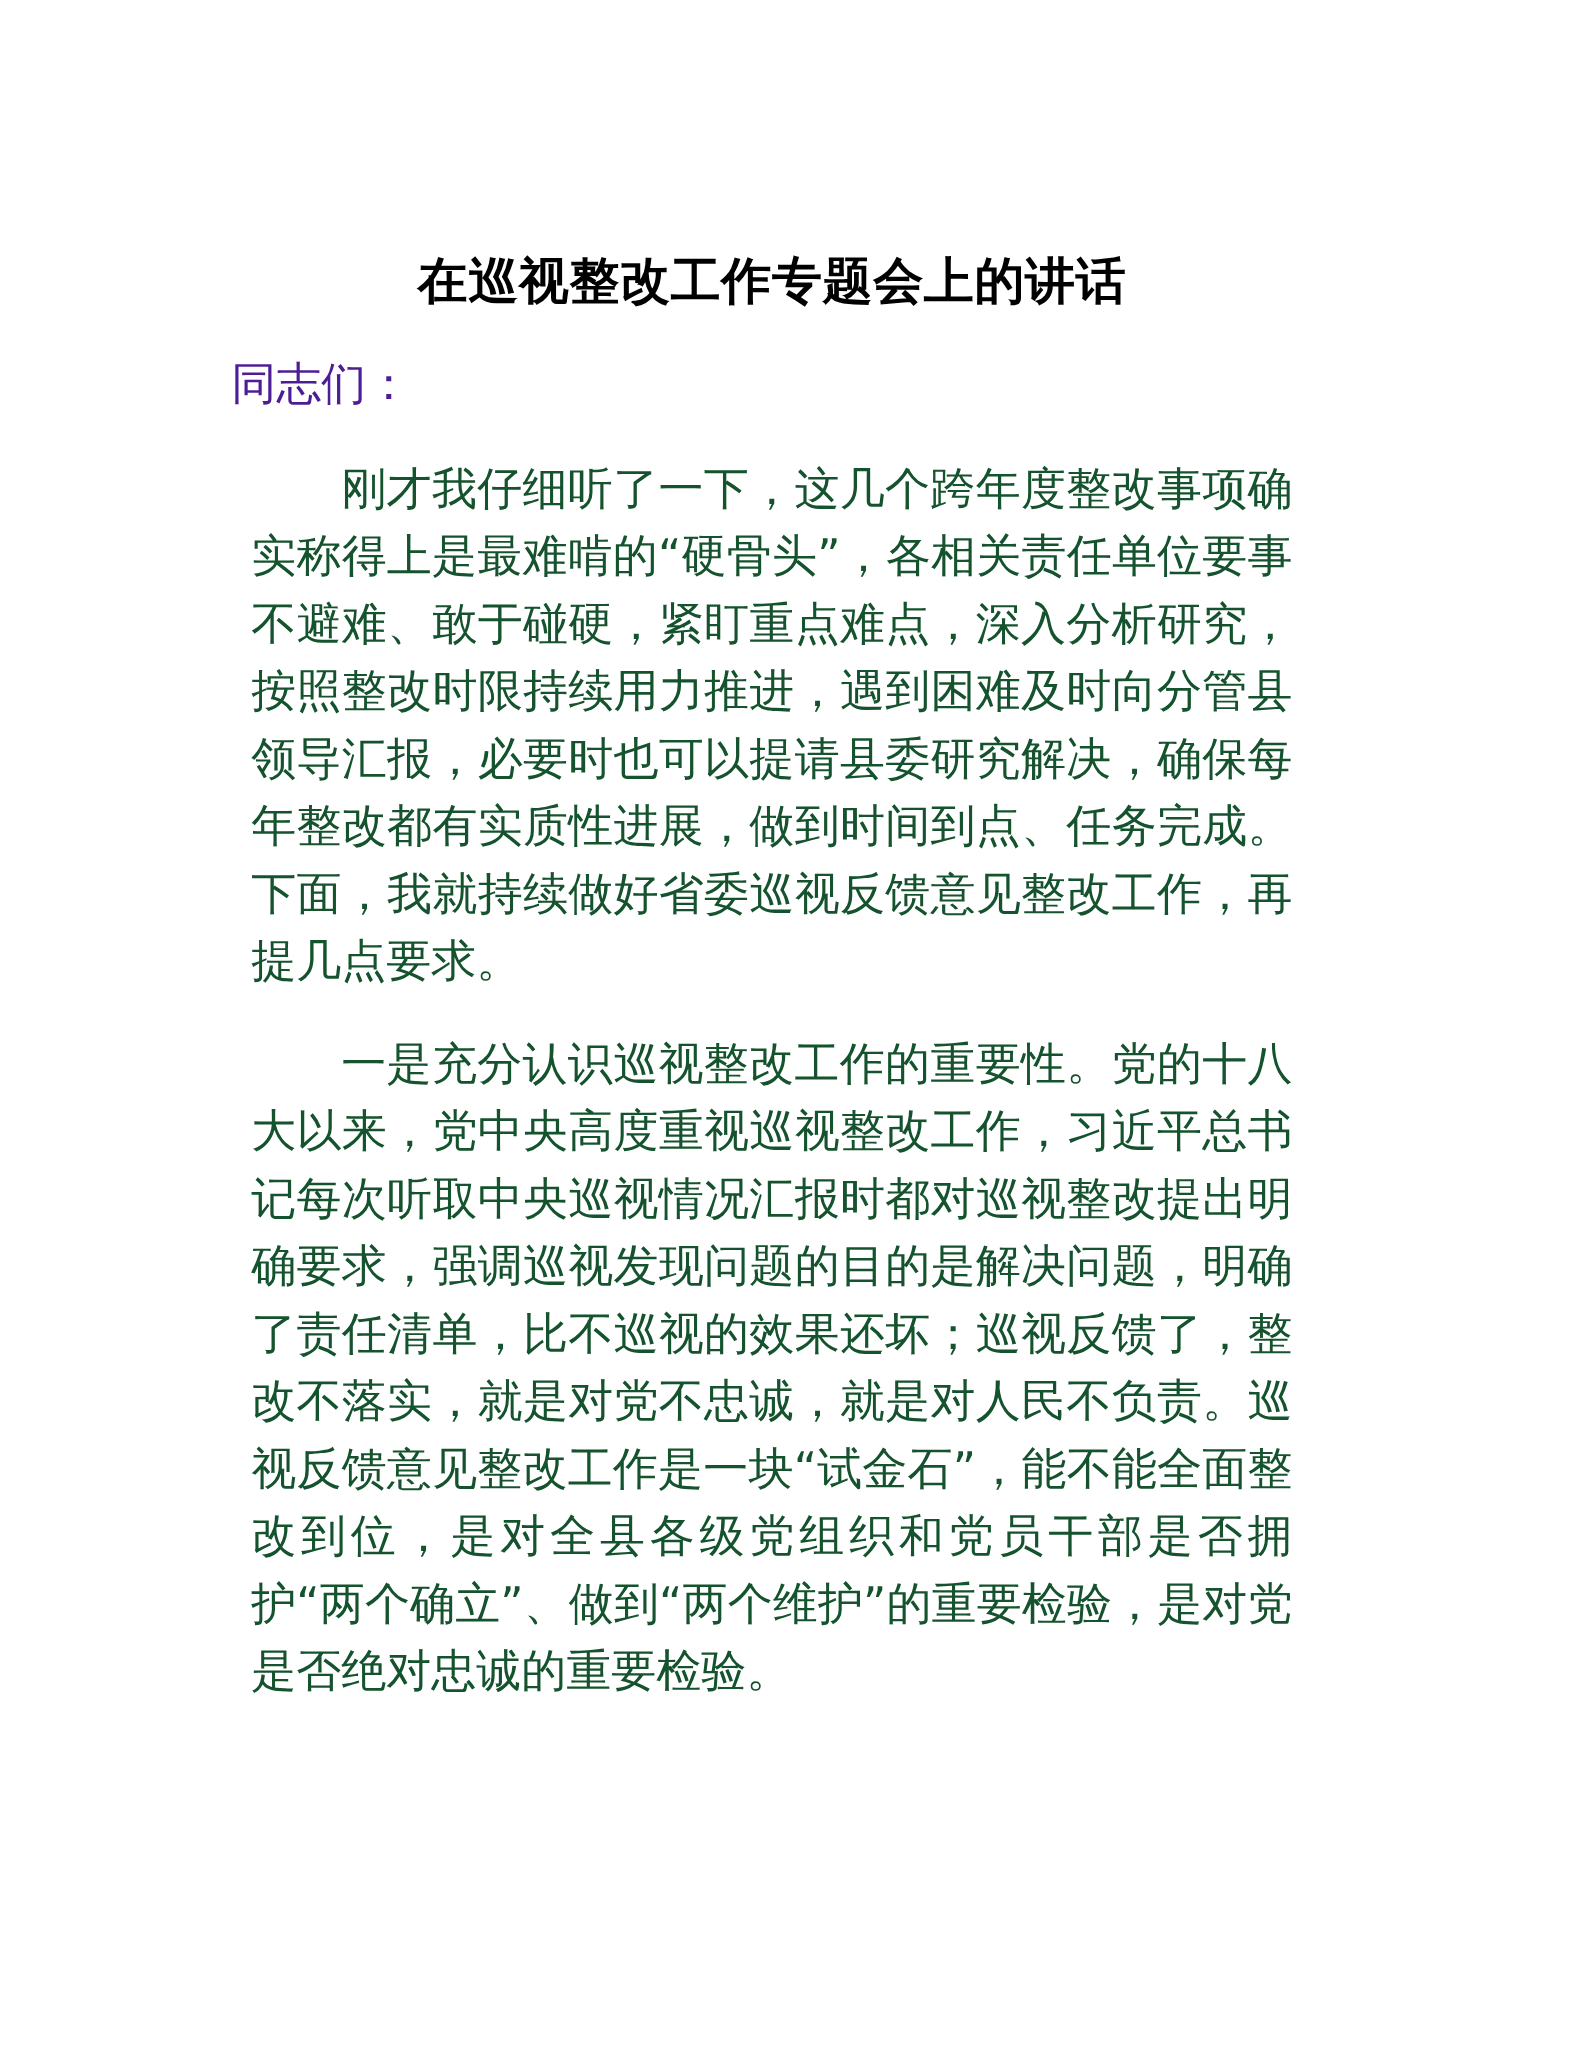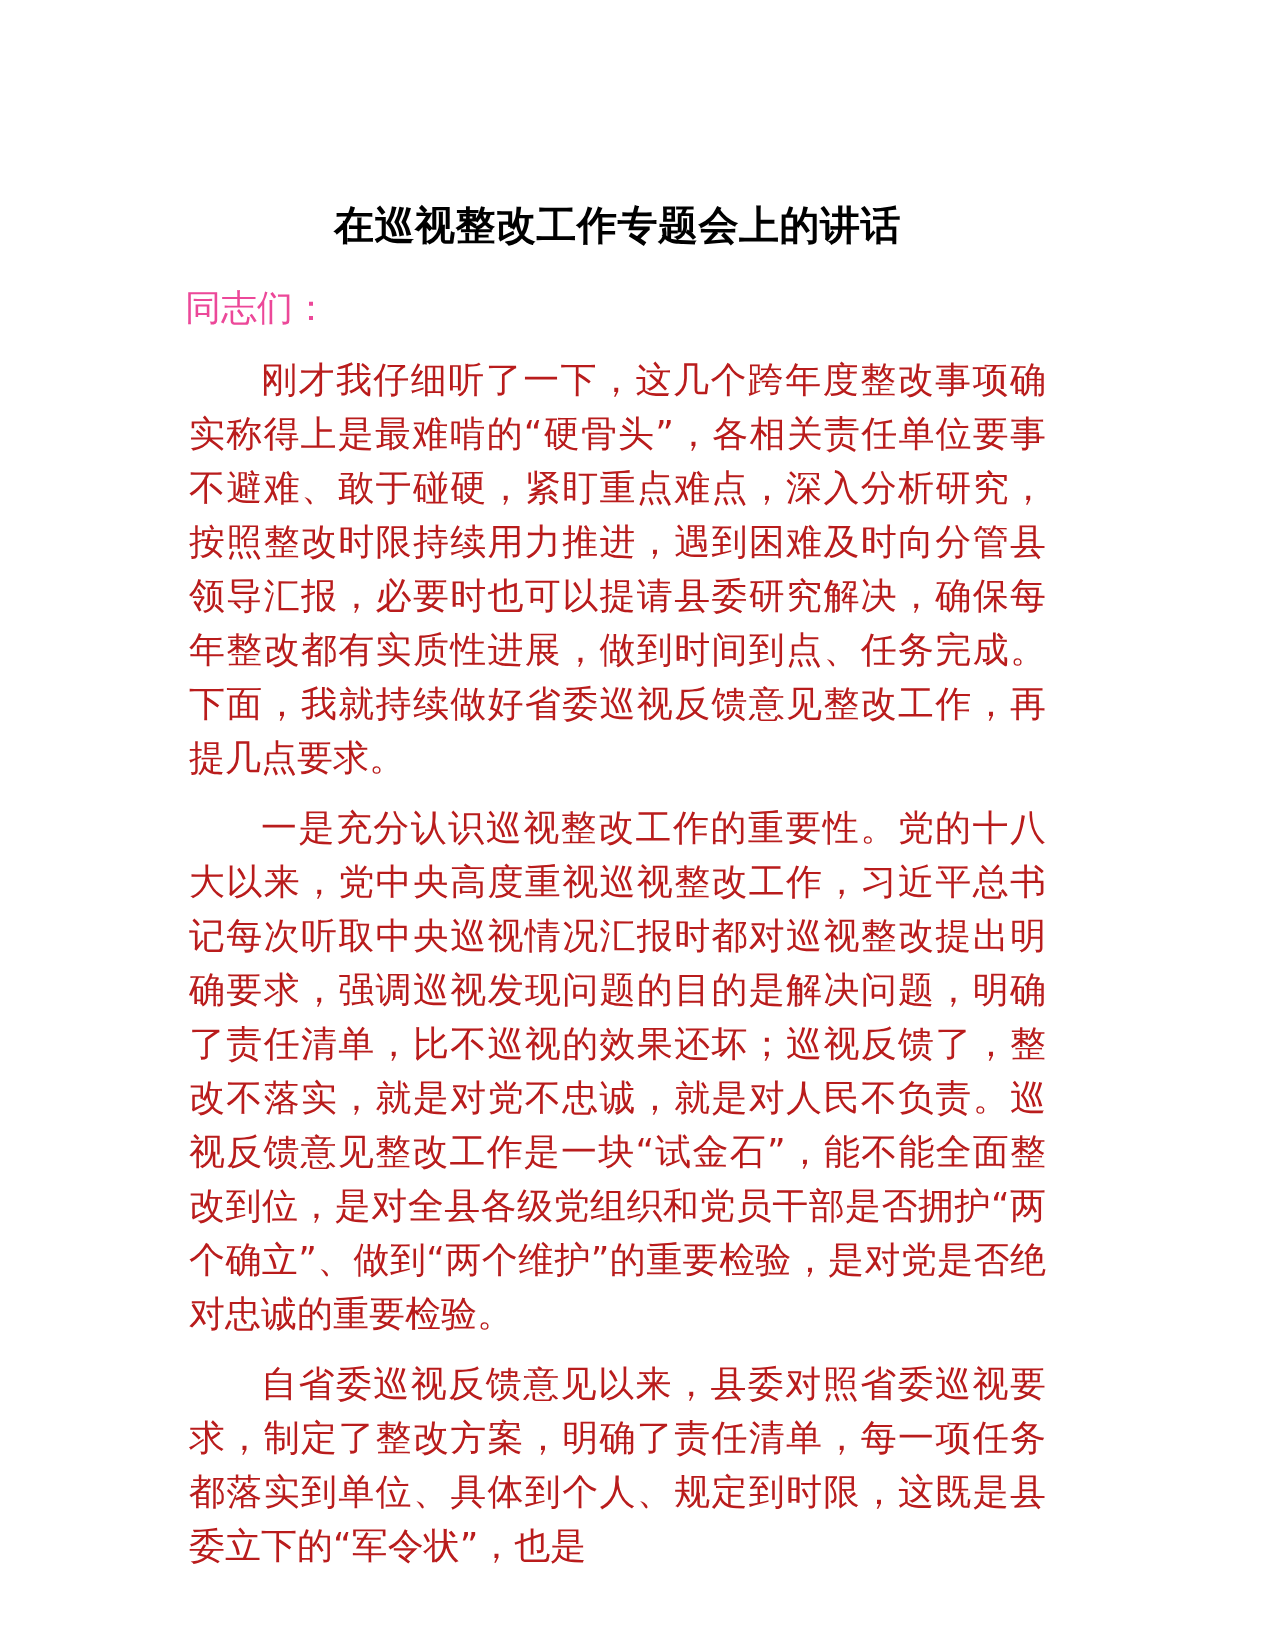--- a/index.html
+++ b/index.html
@@ -33,47 +33,46 @@
     padding-top: 205px;
     letter-spacing: 0.5px;
     color: #000000;
     white-space: nowrap;
   }
   .salutation {
     font-size: 36px;
     line-height: 54px;
     margin: 0;
     padding-top: 36px;
-    color: #ec4899;
+    color: #4c1d95;
   }
   .para {
     font-size: 36px;
     line-height: 54px;
-    margin: 4px;
+    margin: 16px;
     padding-top: 12px;
     text-indent: 2em;
     text-align: justify;
     text-justify: inter-ideograph;
-    color: #b91c1c;
+    color: #14532d;
     word-break: break-all;
   }
   .para.first-body {
     padding-top: 14px;
   }
 </style>
 </head>
 <body>
 
 <div class="page">
   <div class="doc-body">
 
     <h1 class="doc-title">在巡视整改工作专题会上的讲话</h1>
 
     <p class="salutation">同志们：</p>
 
     <p class="para first-body">刚才我仔细听了一下，这几个跨年度整改事项确实称得上是最难啃的“硬骨头”，各相关责任单位要事不避难、敢于碰硬，紧盯重点难点，深入分析研究，按照整改时限持续用力推进，遇到困难及时向分管县领导汇报，必要时也可以提请县委研究解决，确保每年整改都有实质性进展，做到时间到点、任务完成。下面，我就持续做好省委巡视反馈意见整改工作，再提几点要求。</p>
 
     <p class="para">一是充分认识巡视整改工作的重要性。党的十八大以来，党中央高度重视巡视整改工作，习近平总书记每次听取中央巡视情况汇报时都对巡视整改提出明确要求，强调巡视发现问题的目的是解决问题，明确了责任清单，比不巡视的效果还坏；巡视反馈了，整改不落实，就是对党不忠诚，就是对人民不负责。巡视反馈意见整改工作是一块“试金石”，能不能全面整改到位，是对全县各级党组织和党员干部是否拥护“两个确立”、做到“两个维护”的重要检验，是对党是否绝对忠诚的重要检验。</p>
 
-    <p class="para">自省委巡视反馈意见以来，县委对照省委巡视要求，制定了整改方案，明确了责任清单，每一项任务都落实到单位、具体到个人、规定到时限，这既是县委立下的“军令状”，也是</p>
 
   </div>
 </div>
 
 </body></html>

